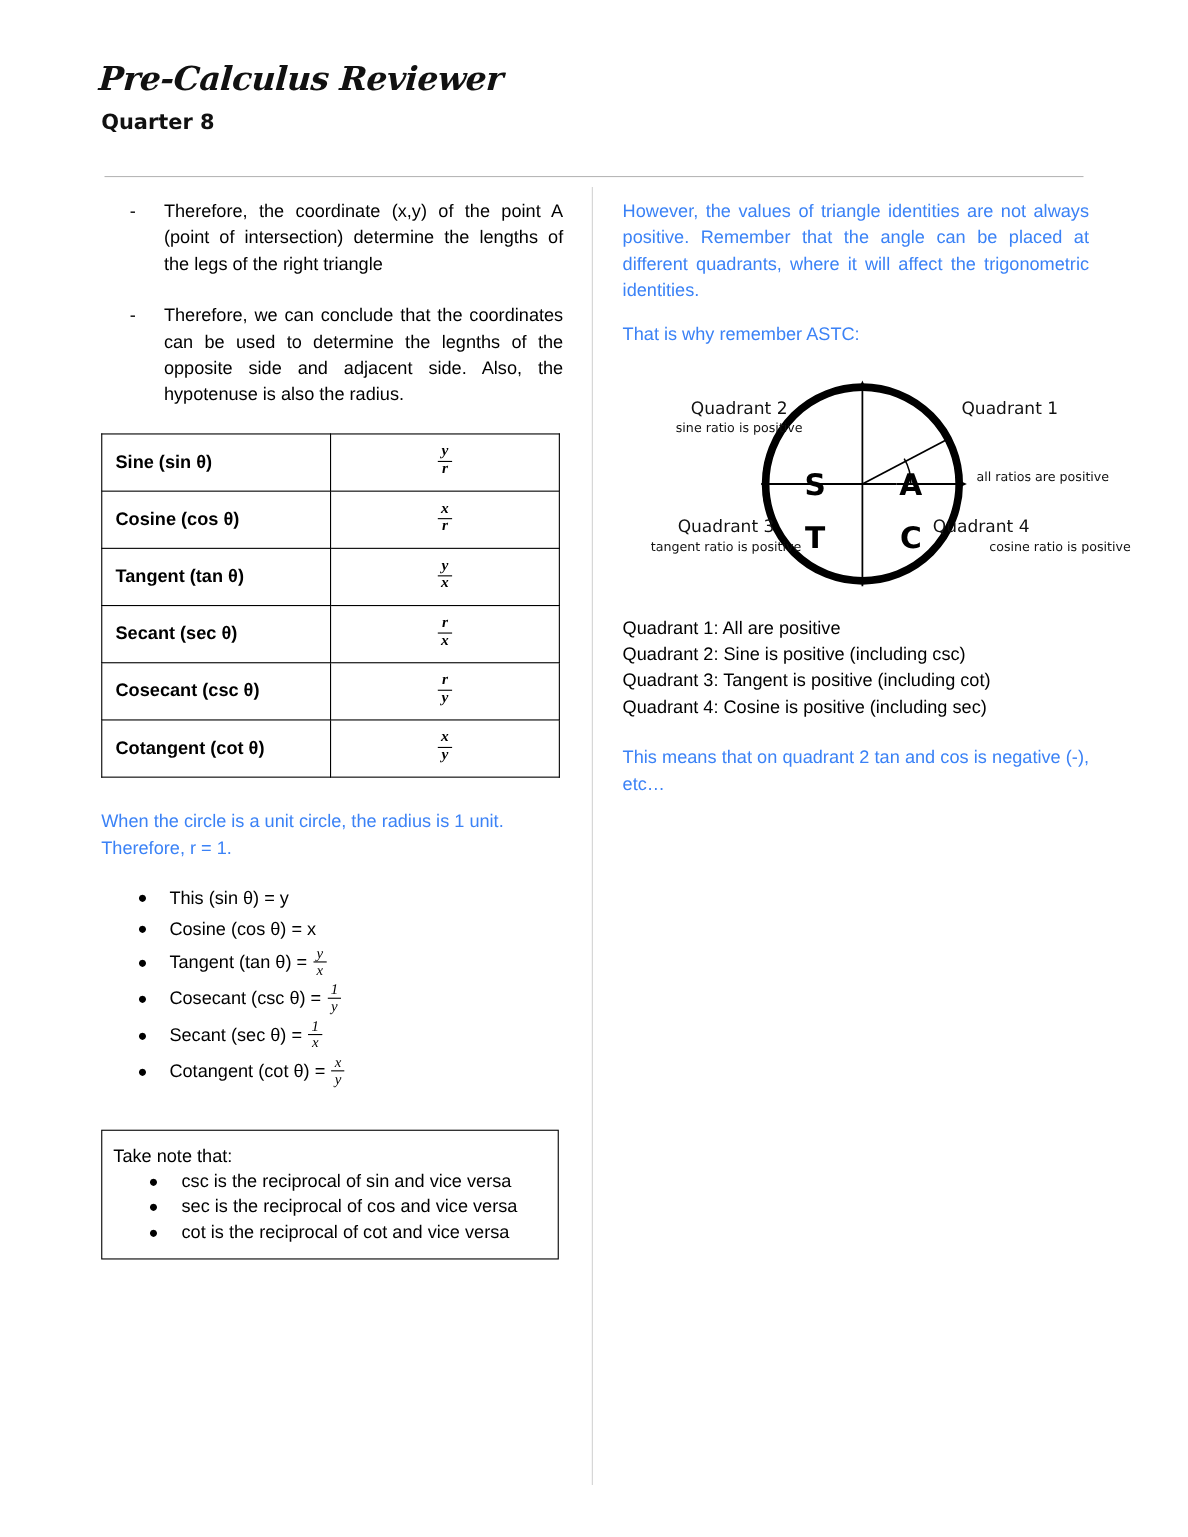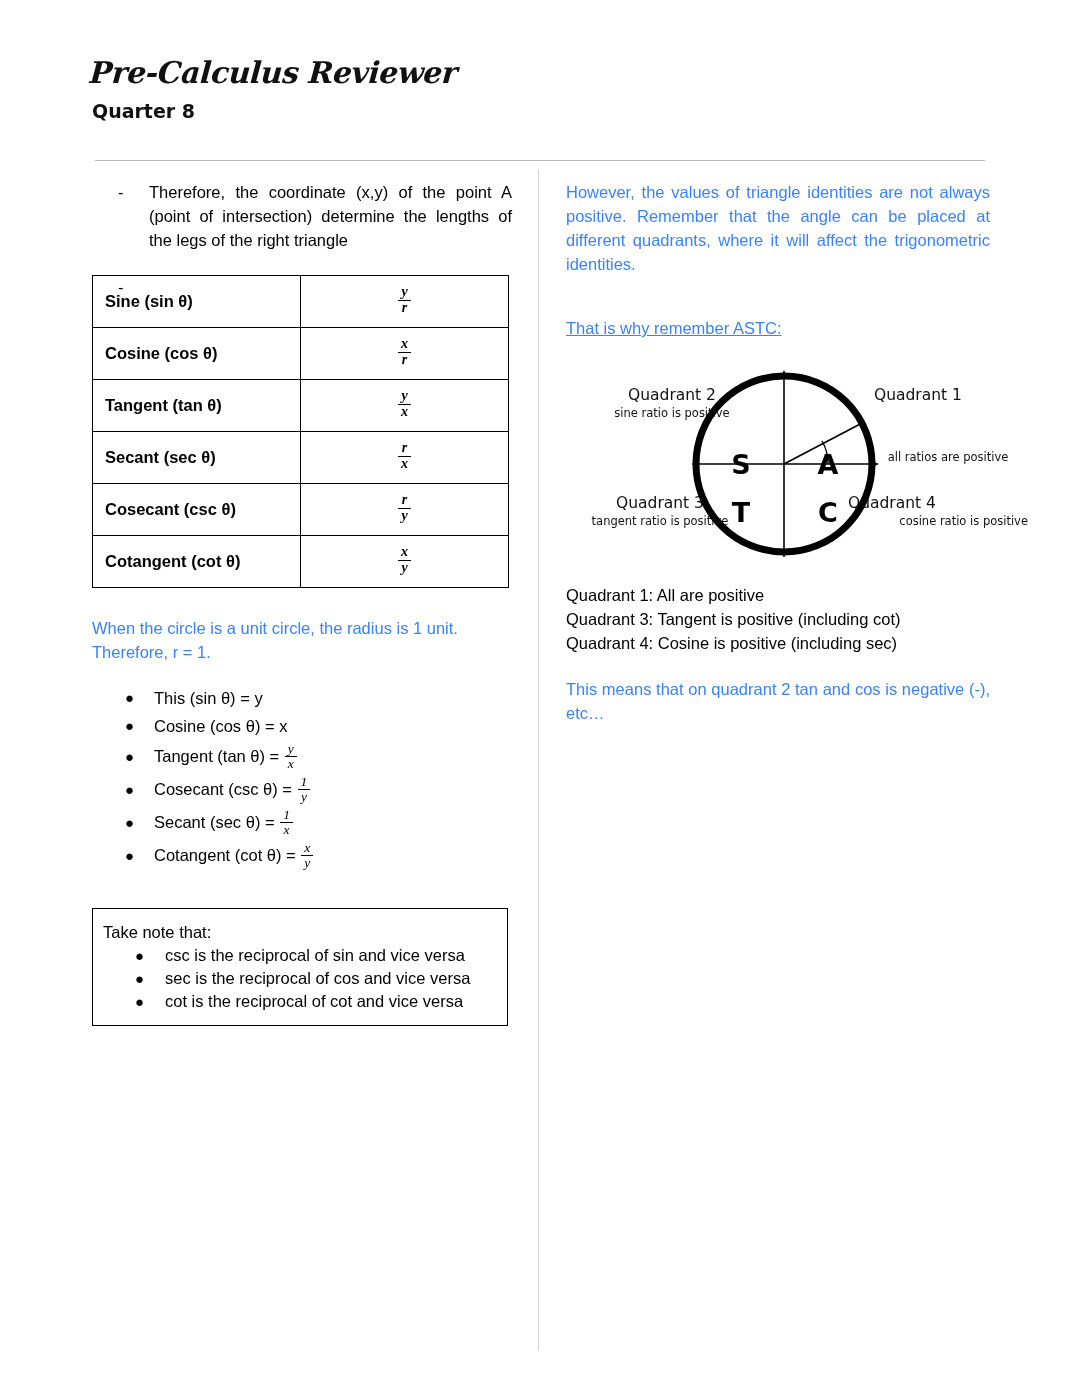--- a/index.html
+++ b/index.html
@@ -148,21 +148,21 @@
     padding-left: 62px;
     font-size: 16.5px;
     line-height: 23px;
   }
   .note-item .bullet {
     position: absolute; left: 32px; top: 0;
     font-size: 15px; line-height: 23px;
   }
 
   
-  #astc-label { margin-top: 40px; text-decoration: underline; }
+  #astc-label { margin-top: 16px; }
 
   #astc-diagram {
     position: relative;
     margin-top: 24px;
     width: 424px;
     height: 195px;
   }
   #astc-diagram svg { display: block; }
 
   .q-label {
@@ -203,20 +203,21 @@
 
 <div id="left-column">
 
   <ul class="dash-list">
     <li class="dash-item">
       <span class="dash">-</span>
       <span>Therefore, the coordinate (x,y) of the point A (point of intersection) determine the lengths of the legs of the right triangle</span>
     </li>
     <li class="dash-item">
       <span class="dash">-</span>
+      <span>Therefore, we can conclude that the coordinates can be used to determine the legnths of the opposite side and adjacent side. Also, the hypotenuse is also the radius.</span>
     </li>
   </ul>
 
   <table id="trig-table">
     <tbody>
       <tr>
         <td class="name-cell">Sine (sin θ)</td>
         <td class="value-cell">
           <span class="frac">
             <span class="num">y</span>
@@ -378,19 +379,20 @@
       <div class="q-sub">tangent ratio is positive</div>
     </div>
     <div id="q4-label" class="q-label">
       <div class="q-title">Quadrant 4</div>
       <div class="q-sub">cosine ratio is positive</div>
     </div>
   </div>
 
   <div id="quadrant-rules">
     <div class="rule-line">Quadrant 1: All are positive</div>
+    <div class="rule-line">Quadrant 2: Sine is positive (including csc)</div>
     <div class="rule-line">Quadrant 3: Tangent is positive (including cot)</div>
     <div class="rule-line">Quadrant 4: Cosine is positive (including sec)</div>
   </div>
 
   <div id="closing-text" class="body-text">This means that on quadrant 2 tan and cos is negative (-), etc…</div>
 
 </div>
 
 </body></html>

